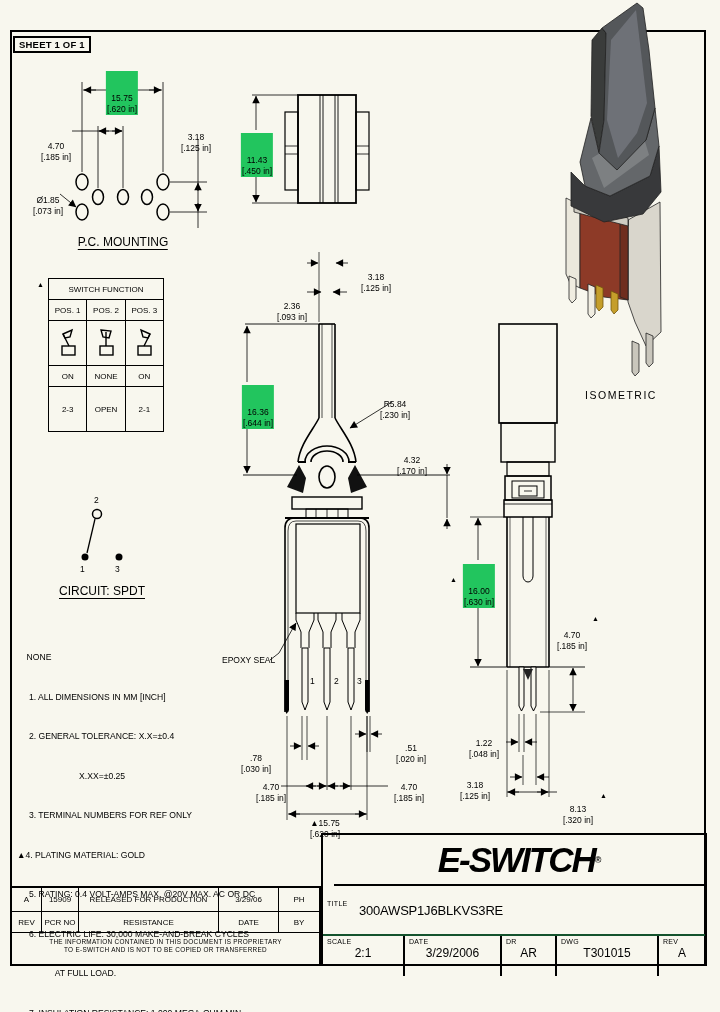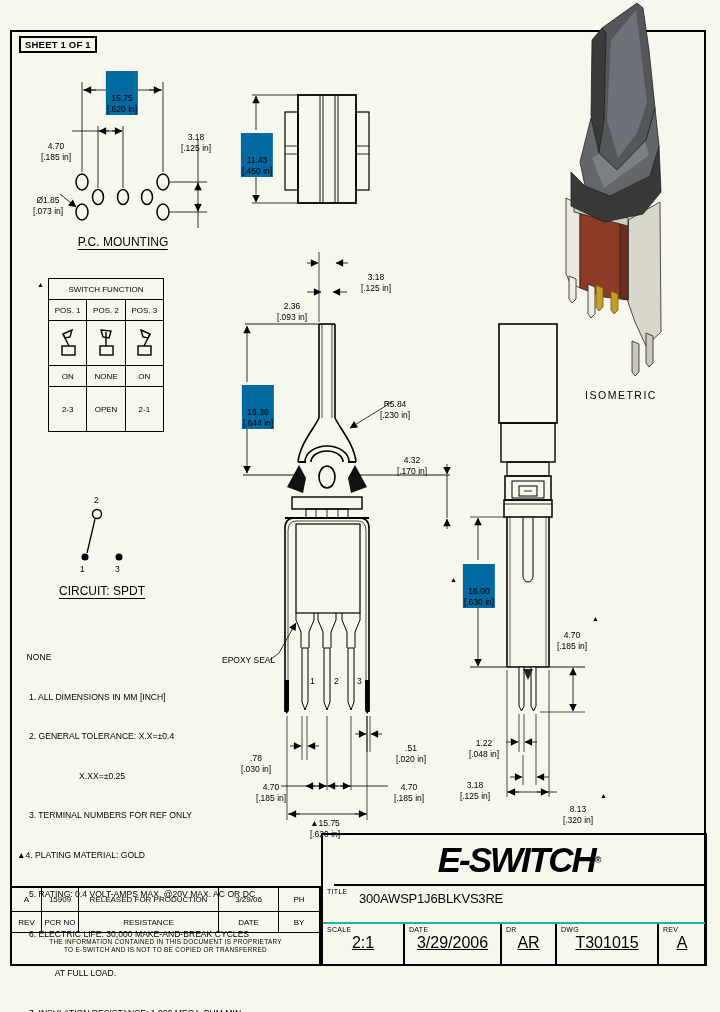--- a/index.html
+++ b/index.html
@@ -1,52 +1,52 @@
 <!DOCTYPE html>
 <html><head>
 <meta charset="utf-8">
 <style>
   html,body{margin:0;padding:0;}
   .page{position:relative;width:720px;height:1012px;background:#f8f7ee;overflow:hidden;
         font-family:"Liberation Sans",sans-serif;color:#000;}
   .frame{position:absolute;left:10px;top:30px;width:692px;height:932px;border:2px solid #000;}
   svg.art{position:absolute;left:0;top:0;z-index:2;}
   .ovl{position:absolute;z-index:3;}
-  .sheetbox{left:19px;top:36px;border:2px solid #000;background:#f8f7ee;font-size:9.5px;
+  .sheetbox{left:13px;top:36px;border:2px solid #000;background:#f8f7ee;font-size:9.5px;
             font-weight:bold;padding:1px 4px;letter-spacing:0.2px;}
   .dim{position:absolute;z-index:3;transform:translateX(-50%);text-align:center;
        font-size:8.5px;line-height:11px;white-space:pre;}
-  .dim.bg{background:#0369a1;padding:0 1px;}
+  .dim.bg{background:#22c55e;padding:0 1px;}
   .lbl{position:absolute;z-index:3;font-size:8.5px;line-height:10px;white-space:pre;}
   .cap{font-size:12px;border-bottom:1px solid #000;padding-bottom:1px;}
   .flag{position:absolute;z-index:3;font-size:7px;}
   .notes{left:17px;top:625px;font-size:8.6px;line-height:13.15px;white-space:pre;}
   table.swf{position:absolute;left:48px;top:278px;z-index:3;border-collapse:collapse;
             table-layout:fixed;width:116px;font-size:8px;}
   table.swf td{border:1.5px solid #000;text-align:center;padding:0;margin-left:16px;}
   .rtable{left:10px;top:886px;width:311px;height:80px;border:2px solid #000;box-sizing:border-box;
           display:grid;grid-template-columns:30px 37px 140px 60px 1fr;
           grid-template-rows:24px 21px 1fr;font-size:8px;}
   .rtable .c{border-right:1px solid #000;border-bottom:1px solid #000;display:flex;
              align-items:center;justify-content:center;overflow:hidden;white-space:nowrap;}
   .rtable .c.last{border-right:none;}
   .rtable .prop{grid-column:1 / 6;text-align:center;font-size:6.4px;line-height:8px;
                 padding-top:5px;letter-spacing:0.3px;}
   .tblock{left:321px;top:833px;width:386px;height:133px;border:2px solid #000;
           box-sizing:border-box;background:transparent;}
   .logoRow{height:49px;border-bottom:2px solid #000;display:flex;align-items:center;justify-content:center;margin-left:11px;}
   .logoTxt{font-style:italic;font-weight:bold;font-size:35px;letter-spacing:-2px;line-height:1;}
   .logoReg{font-size:9px;vertical-align:18px;font-style:normal;font-weight:bold;}
-  .titleRow{height:36px;border-bottom:2px solid #14b8a6;position:relative;}
+  .titleRow{height:36px;border-bottom:2px solid #14532d;position:relative;margin-top:12px;}
   .cellLbl{font-size:7px;padding:2px 0 0 4px;letter-spacing:0.3px;}
   .titleVal{position:absolute;left:36px;top:5px;font-size:13px;letter-spacing:-0.2px;}
   .bRow{display:flex;height:40px;}
   .bc{border-right:2px solid #000;position:relative;}
   .bc.last{border-right:none;}
-  .bVal{text-align:center;font-size:16px;margin-top:1px;text-decoration:underline;}
+  .bVal{text-align:center;font-size:12px;margin-top:1px;}
 </style>
 </head>
 <body>
 
 <div class="page">
 
   <div class="frame"></div>
 
   <svg class="art" width="720" height="1012" viewBox="0 0 720 1012">
     <defs>

